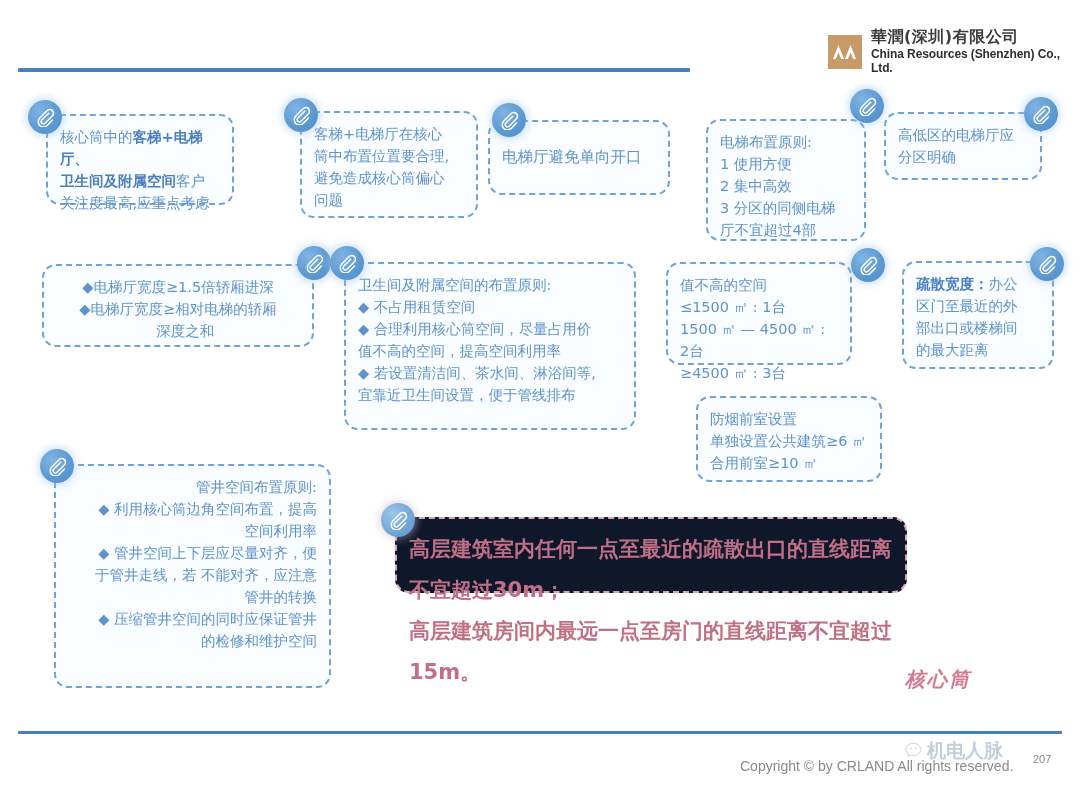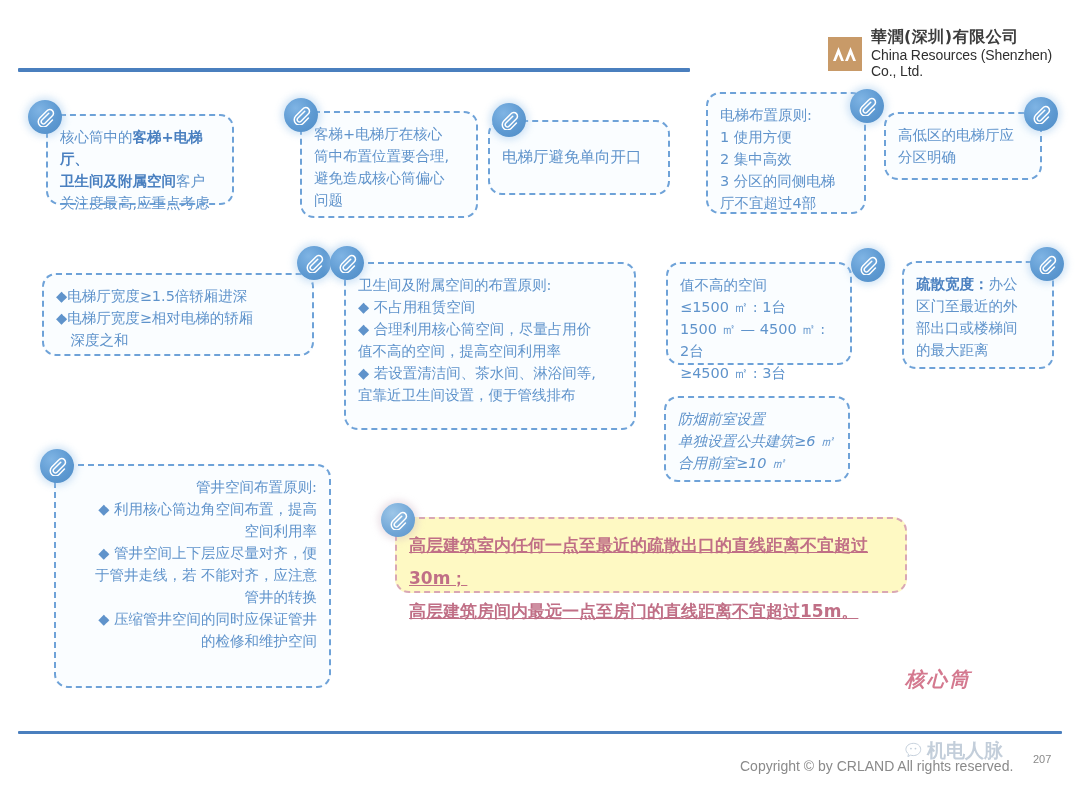--- a/index.html
+++ b/index.html
@@ -21,21 +21,21 @@
   .logo-mark{
     width:34px;height:34px;background:#c89a68;
     display:flex;align-items:center;justify-content:center;flex:none;
   }
   .logo-text{line-height:1.18;}
   .logo-cn{
     font-size:16px;color:#3c3c3c;font-weight:bold;letter-spacing:.5px;
     font-family:"DejaVu Sans","Liberation Sans",sans-serif;
   }
   .logo-en{
-    font-size:14px;color:#2f2f2f;font-weight:normal;letter-spacing:-.1px;
+    font-size:12px;color:#2f2f2f;font-weight:bold;letter-spacing:-.1px;
     font-family:"Liberation Sans",sans-serif;
   }
   .rule-top{
     position:absolute;left:18px;top:68px;width:672px;height:4px;
     background:#4a7fbe;border-radius:1px;
   }
   .rule-bottom{
     position:absolute;left:18px;top:731px;width:1044px;height:3px;
     background:#4a7fbe;border-radius:1px;
   }
@@ -64,24 +64,23 @@
     display:flex;align-items:center;justify-content:center;
     z-index:5;
   }
   .clip svg{display:block;}
 
   
   .note.pink{
     border-color:#d9a7b4;
     color:#c06f86;
     font-weight:bold;
-    font-size:17px;
+    font-size:21px;
     line-height:1.95;
-    background:#fef9c3;
-    text-decoration:underline;
+    background:#0f172a;
   }
   .clip.pinkclip{
     background:radial-gradient(circle at 34% 30%,#9dc6e8 0%,#6fa5d6 60%,#5d95cb 100%);
     box-shadow:0 0 7px 3px rgba(205,180,195,.40);
   }
 
   
   .section-title{
     position:absolute;left:905px;top:666px;
     font-size:20px;font-weight:bold;font-style:italic;
@@ -160,21 +159,21 @@
   </div>
   <div class="note" style="left:488px;top:120px;width:182px;height:75px;display:flex;align-items:center;text-align:center;">
     <p style="font-size:15.5px;">电梯厅避免单向开口</p>
   </div>
 
   <div class="clip" style="left:850px;top:89px;">
     <svg width="20" height="20" viewBox="0 0 24 24" fill="none" stroke="#ffffff" stroke-width="1.8" stroke-linecap="round">
         <path d="M16.5 7.5 L8.3 15.7a2.6 2.6 0 1 0 3.7 3.7l8.6-8.6a4.4 4.4 0 1 0-6.2-6.2l-8.7 8.7a6.2 6.2 0 0 0 8.8 8.8l6.4-6.4"></path>
       </svg>
   </div>
-  <div class="note" style="left:706px;top:92px;width:160px;height:122px;">
+  <div class="note" style="left:706px;top:119px;width:160px;height:122px;">
     <p>电梯布置原则:</p>
     <p>1 使用方便</p>
     <p>2 集中高效</p>
     <p>3 分区的同侧电梯</p>
     <p>厅不宜超过4部</p>
   </div>
 
   <div class="clip" style="left:1024px;top:97px;">
     <svg width="20" height="20" viewBox="0 0 24 24" fill="none" stroke="#ffffff" stroke-width="1.8" stroke-linecap="round">
         <path d="M16.5 7.5 L8.3 15.7a2.6 2.6 0 1 0 3.7 3.7l8.6-8.6a4.4 4.4 0 1 0-6.2-6.2l-8.7 8.7a6.2 6.2 0 0 0 8.8 8.8l6.4-6.4"></path>
@@ -183,21 +182,21 @@
   <div class="note" style="left:884px;top:112px;width:158px;height:68px;">
     <p>高低区的电梯厅应</p>
     <p>分区明确</p>
   </div>
 
   <div class="clip" style="left:297px;top:246px;">
     <svg width="20" height="20" viewBox="0 0 24 24" fill="none" stroke="#ffffff" stroke-width="1.8" stroke-linecap="round">
         <path d="M16.5 7.5 L8.3 15.7a2.6 2.6 0 1 0 3.7 3.7l8.6-8.6a4.4 4.4 0 1 0-6.2-6.2l-8.7 8.7a6.2 6.2 0 0 0 8.8 8.8l6.4-6.4"></path>
       </svg>
   </div>
-  <div class="note" style="left:42px;top:273px;width:272px;height:83px;">
+  <div class="note" style="left:42px;top:264px;width:272px;height:83px;text-align:center;">
     <p>◆电梯厅宽度≥1.5倍轿厢进深</p>
     <p>◆电梯厅宽度≥相对电梯的轿厢</p>
     <p>　深度之和</p>
   </div>
 
   <div class="clip" style="left:330px;top:246px;">
     <svg width="20" height="20" viewBox="0 0 24 24" fill="none" stroke="#ffffff" stroke-width="1.8" stroke-linecap="round">
         <path d="M16.5 7.5 L8.3 15.7a2.6 2.6 0 1 0 3.7 3.7l8.6-8.6a4.4 4.4 0 1 0-6.2-6.2l-8.7 8.7a6.2 6.2 0 0 0 8.8 8.8l6.4-6.4"></path>
       </svg>
   </div>
@@ -227,21 +226,21 @@
         <path d="M16.5 7.5 L8.3 15.7a2.6 2.6 0 1 0 3.7 3.7l8.6-8.6a4.4 4.4 0 1 0-6.2-6.2l-8.7 8.7a6.2 6.2 0 0 0 8.8 8.8l6.4-6.4"></path>
       </svg>
   </div>
   <div class="note" style="left:902px;top:261px;width:152px;height:108px;">
     <p><span><b>疏散宽度：</b>办公</span></p>
     <p>区门至最近的外</p>
     <p>部出口或楼梯间</p>
     <p>的最大距离</p>
   </div>
 
-  <div class="note" style="left:664px;top:396px;width:186px;height:86px;font-style:italic;">
+  <div class="note" style="left:696px;top:396px;width:186px;height:86px;">
     <p>防烟前室设置</p>
     <p>单独设置公共建筑≥6 ㎡</p>
     <p>合用前室≥10 ㎡</p>
   </div>
 
   <div class="clip" style="left:40px;top:449px;">
     <svg width="20" height="20" viewBox="0 0 24 24" fill="none" stroke="#ffffff" stroke-width="1.8" stroke-linecap="round">
         <path d="M16.5 7.5 L8.3 15.7a2.6 2.6 0 1 0 3.7 3.7l8.6-8.6a4.4 4.4 0 1 0-6.2-6.2l-8.7 8.7a6.2 6.2 0 0 0 8.8 8.8l6.4-6.4"></path>
       </svg>
   </div>

